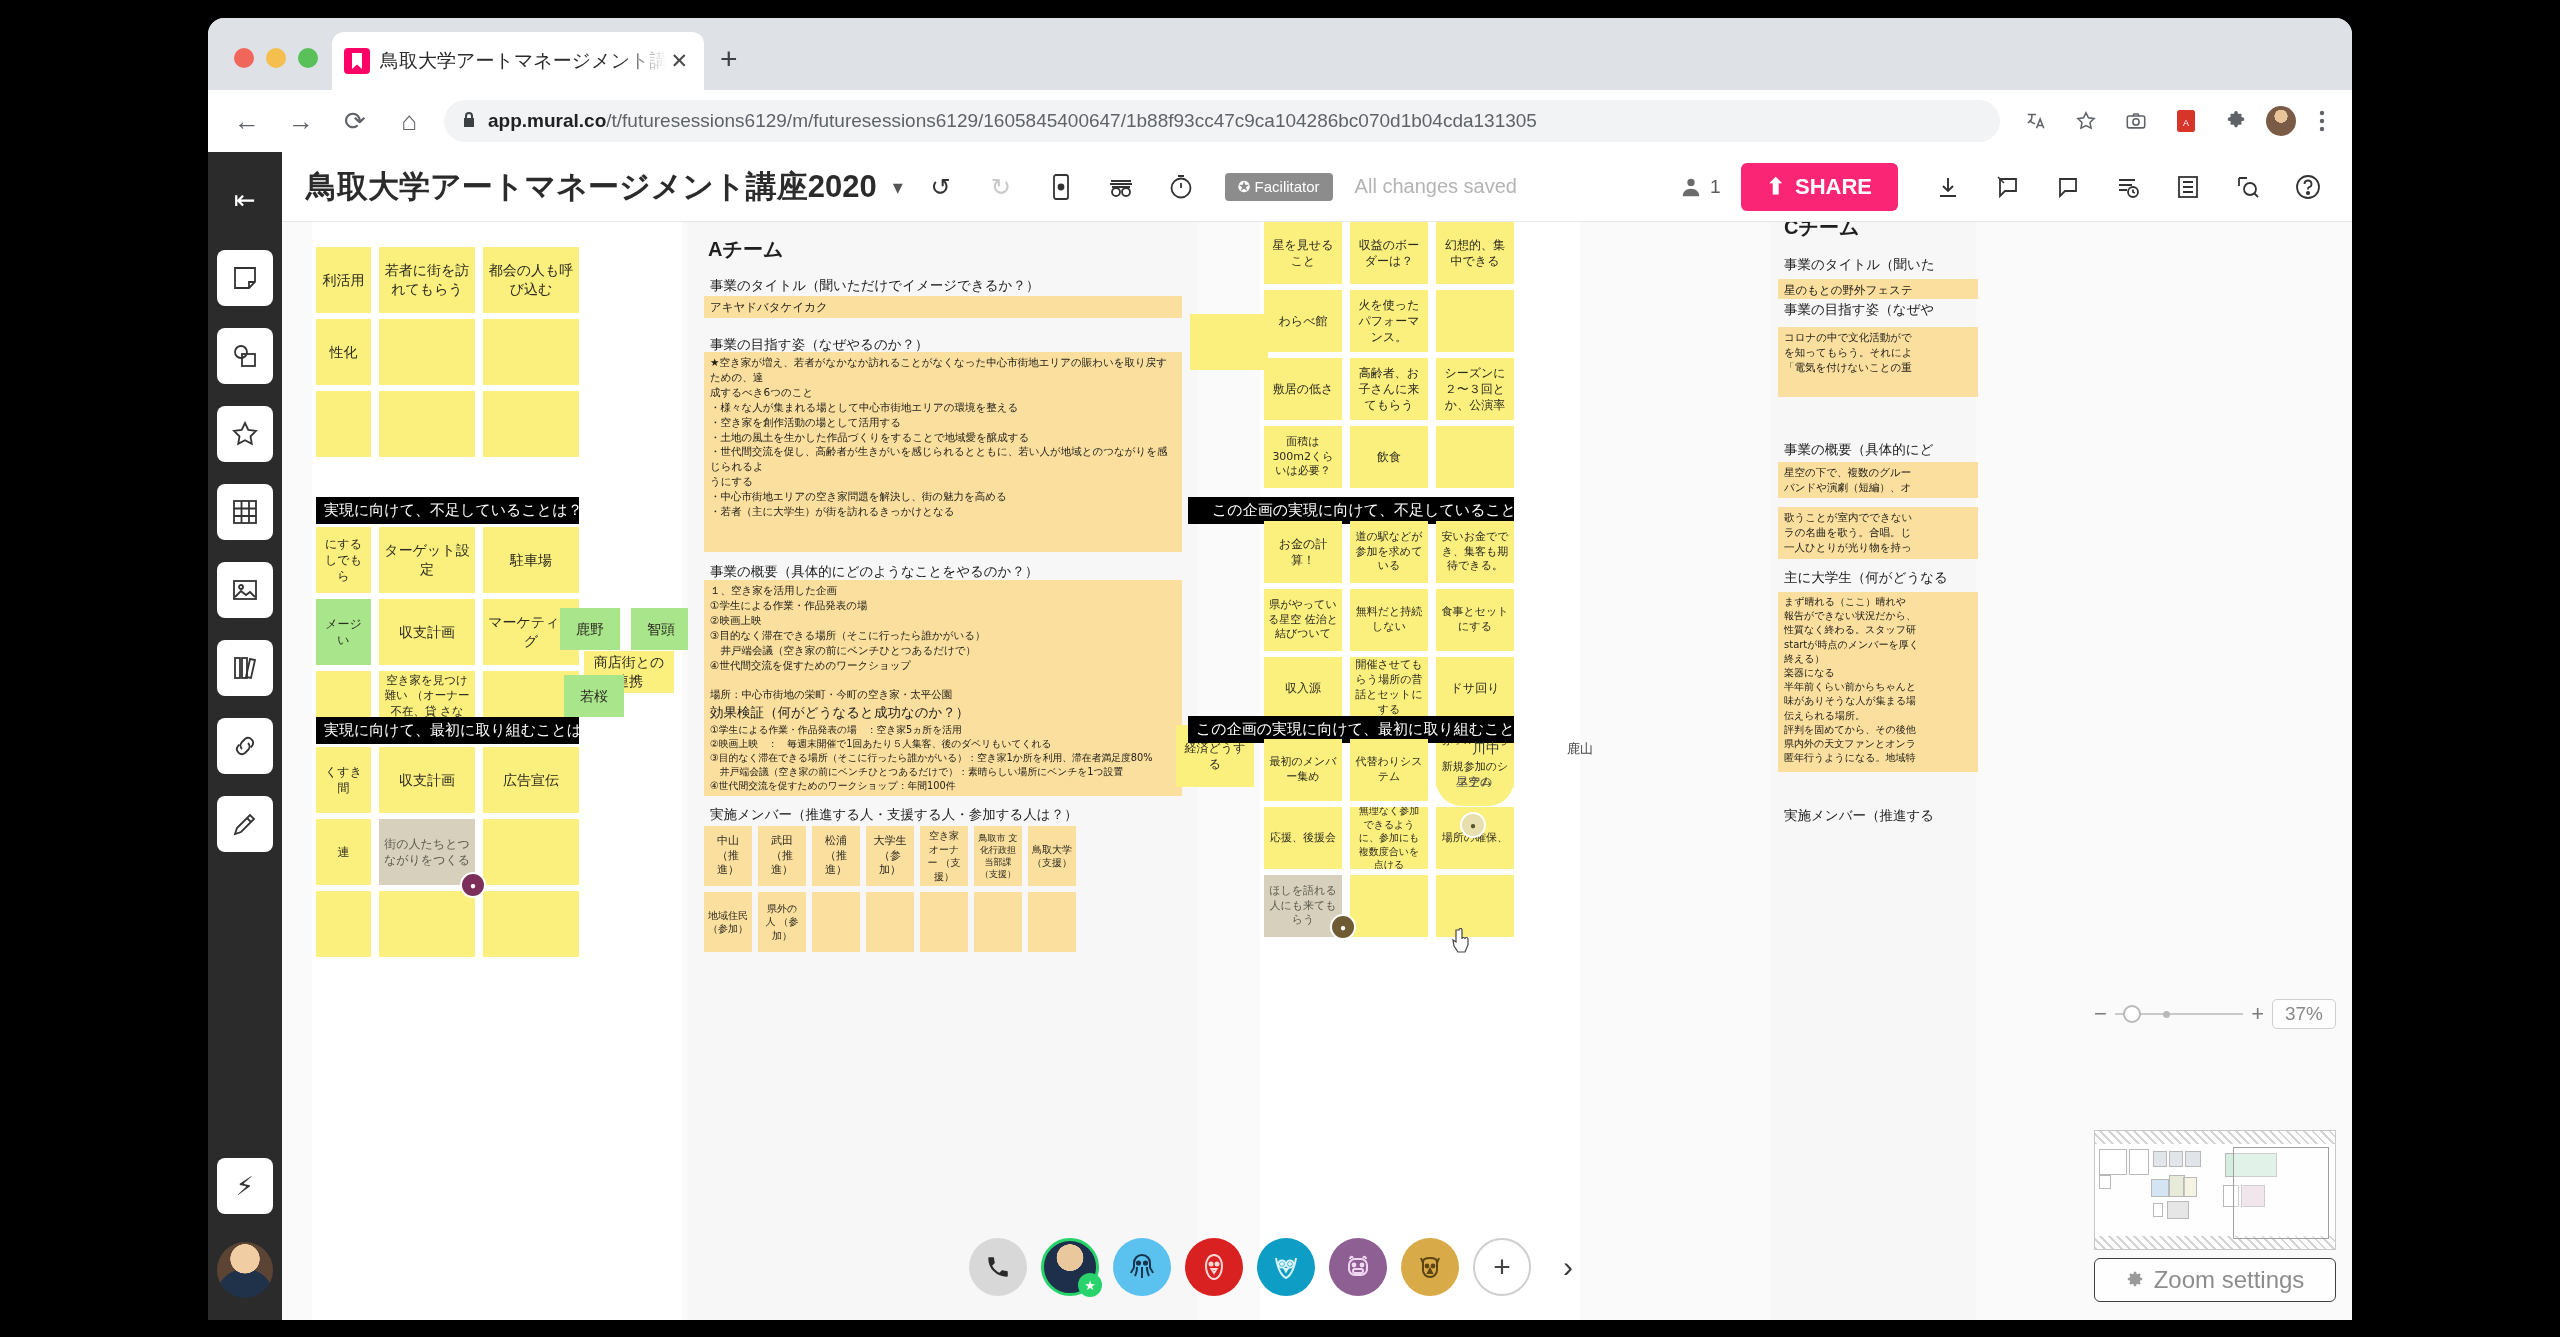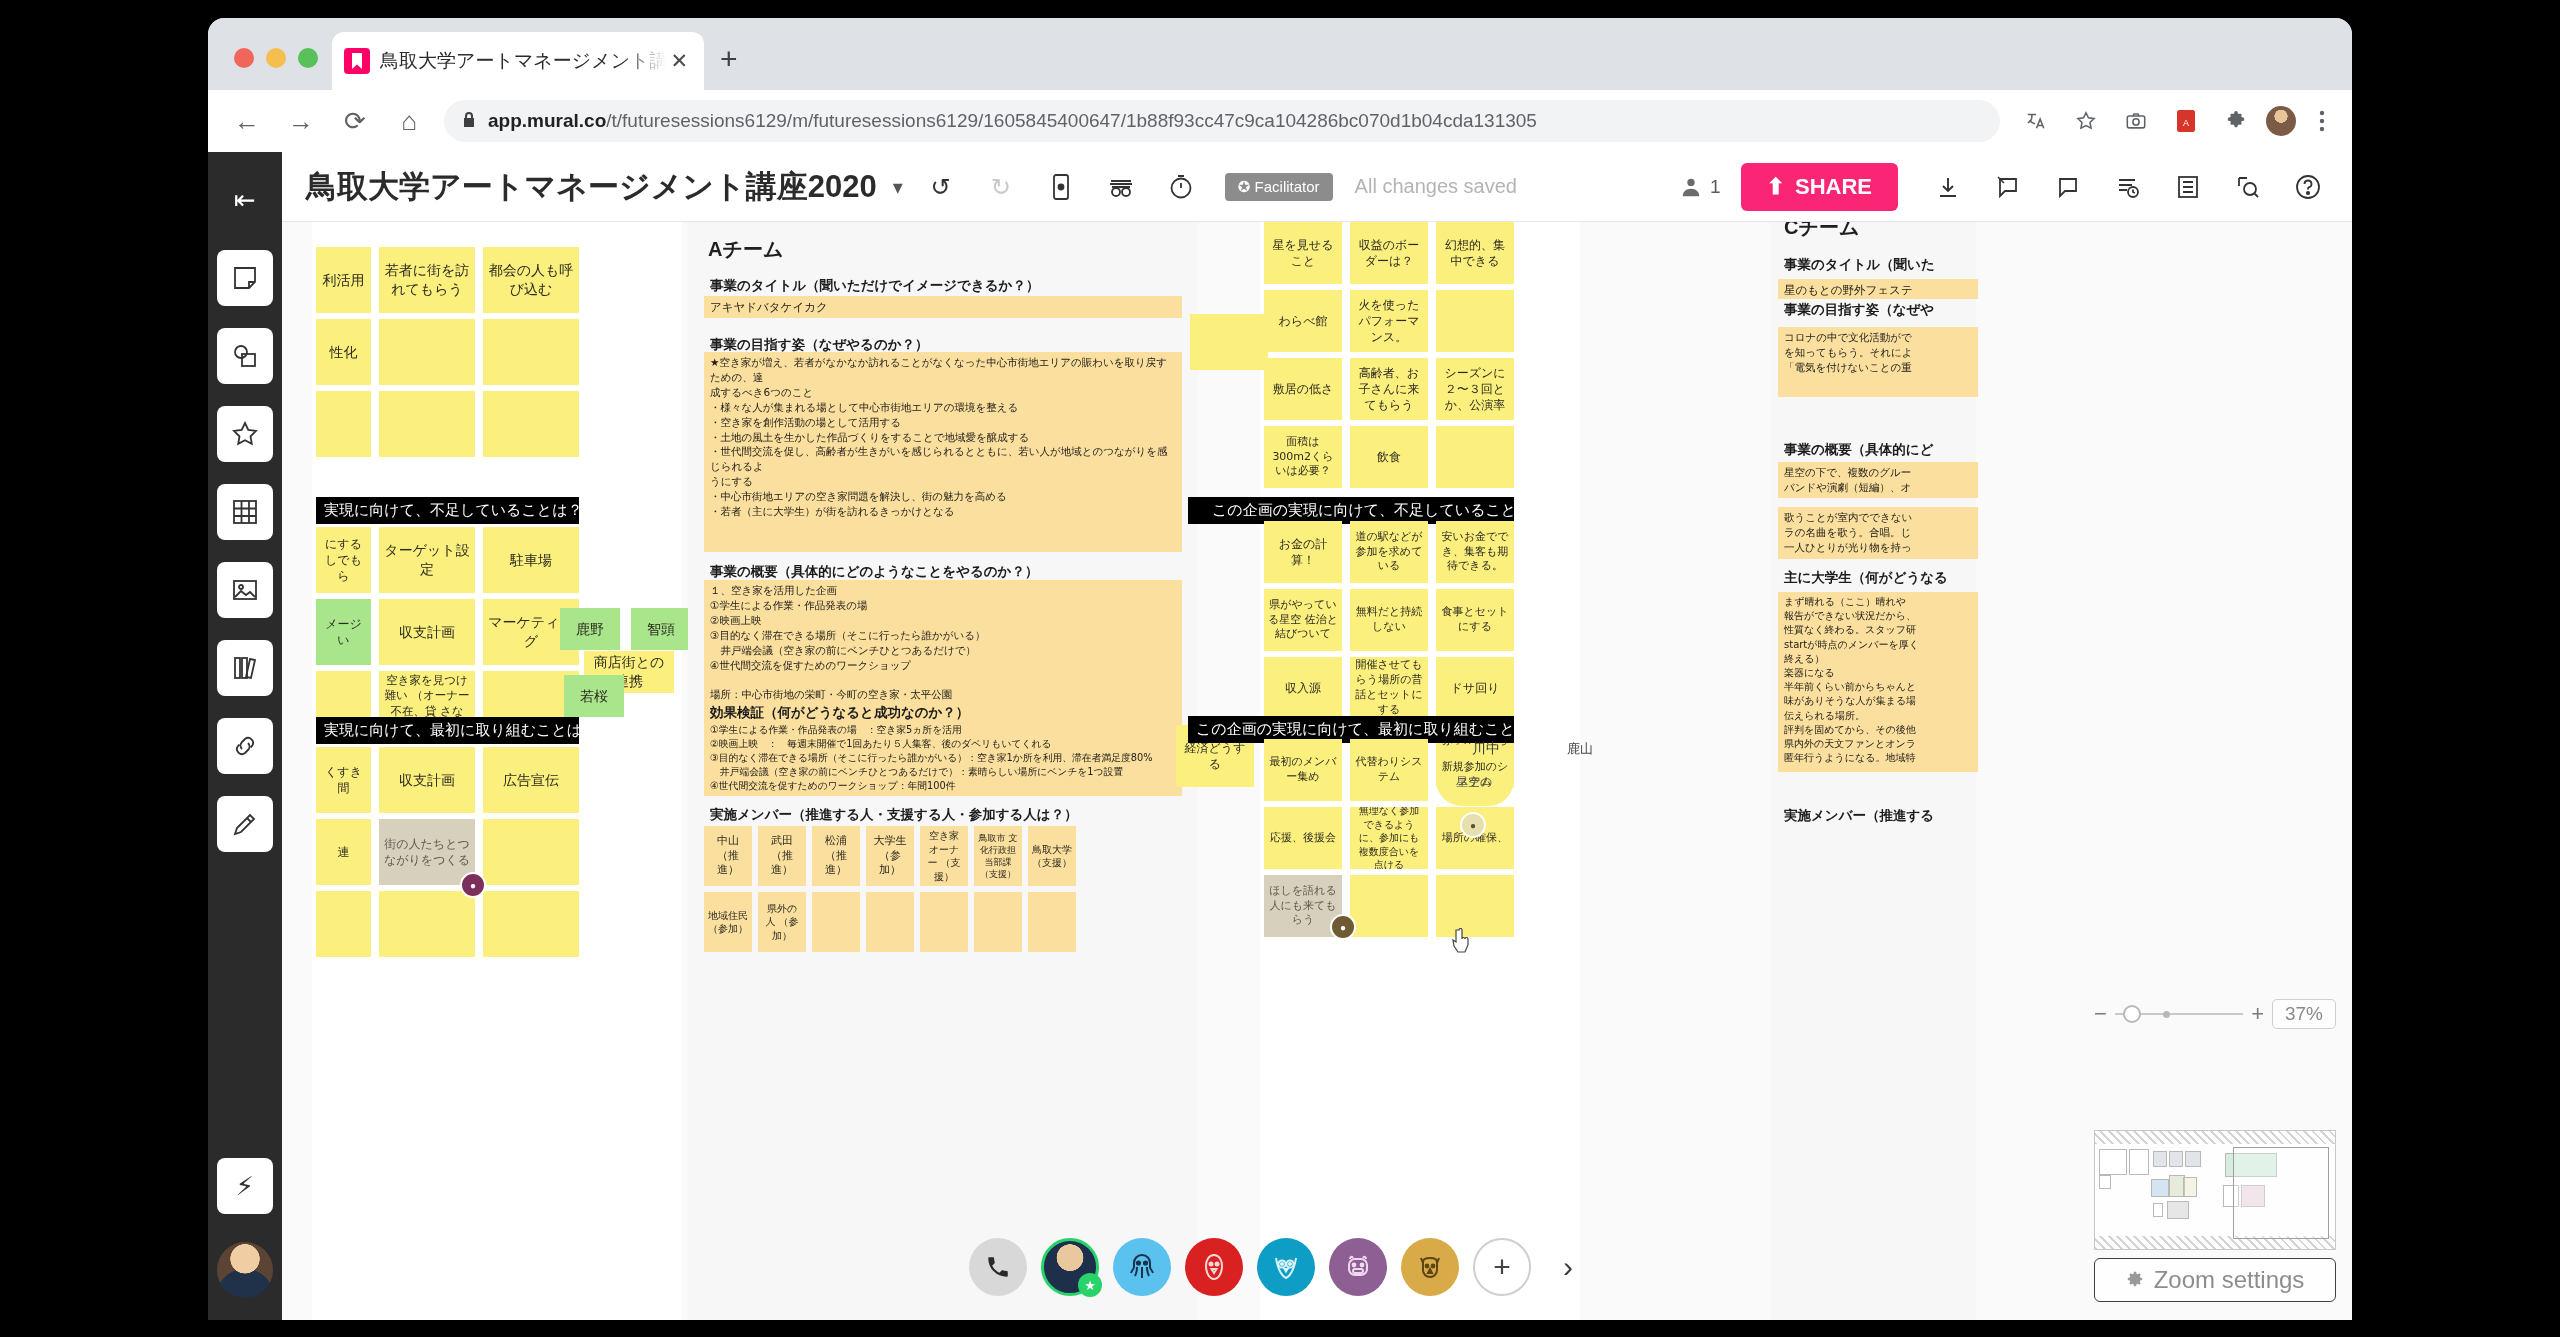--- a/index.html
+++ b/index.html
@@ -179,21 +179,21 @@
   #sheet-a {
     position: absolute; left: 406px; top: 0px; width: 510px; height: 1098px;
     background: #f7f7f7;
   }
   #sheet-c {
     position: absolute; left: 1488px; top: 0px; width: 206px; height: 1098px;
     background: #f7f7f7;
   }
   .sheet-title { position: absolute; font-size: 20px; font-weight: 700; color: #1f1f1f; }
   .q-label {
-    position: absolute; font-size: 13.5px; color: #1c1c1c; font-weight: 700;
+    position: absolute; font-size: 13.5px; color: #1c1c1c; font-weight: 400;
     font-family: "DejaVu Sans", sans-serif; white-space: nowrap;
   }
   .ans-block {
     position: absolute; background: #fadf9e;
     font-size: 10.5px; color: #23211b; line-height: 1.42;
     padding: 3px 6px; font-family: "DejaVu Sans", sans-serif;
     white-space: pre-wrap; overflow: hidden;
   }
 
   

